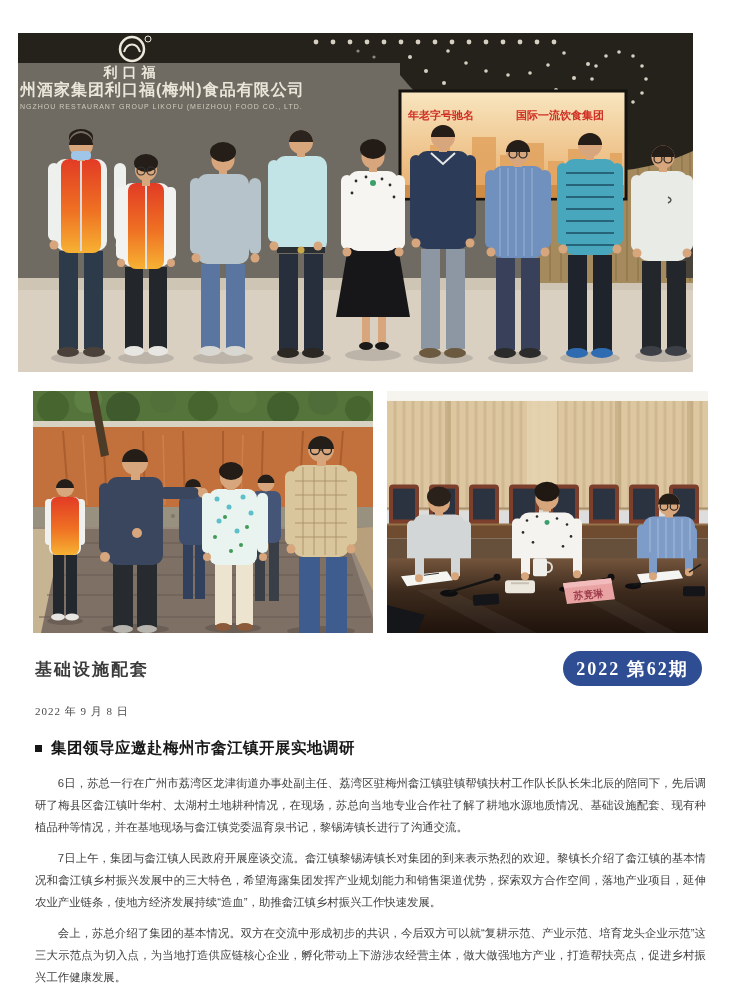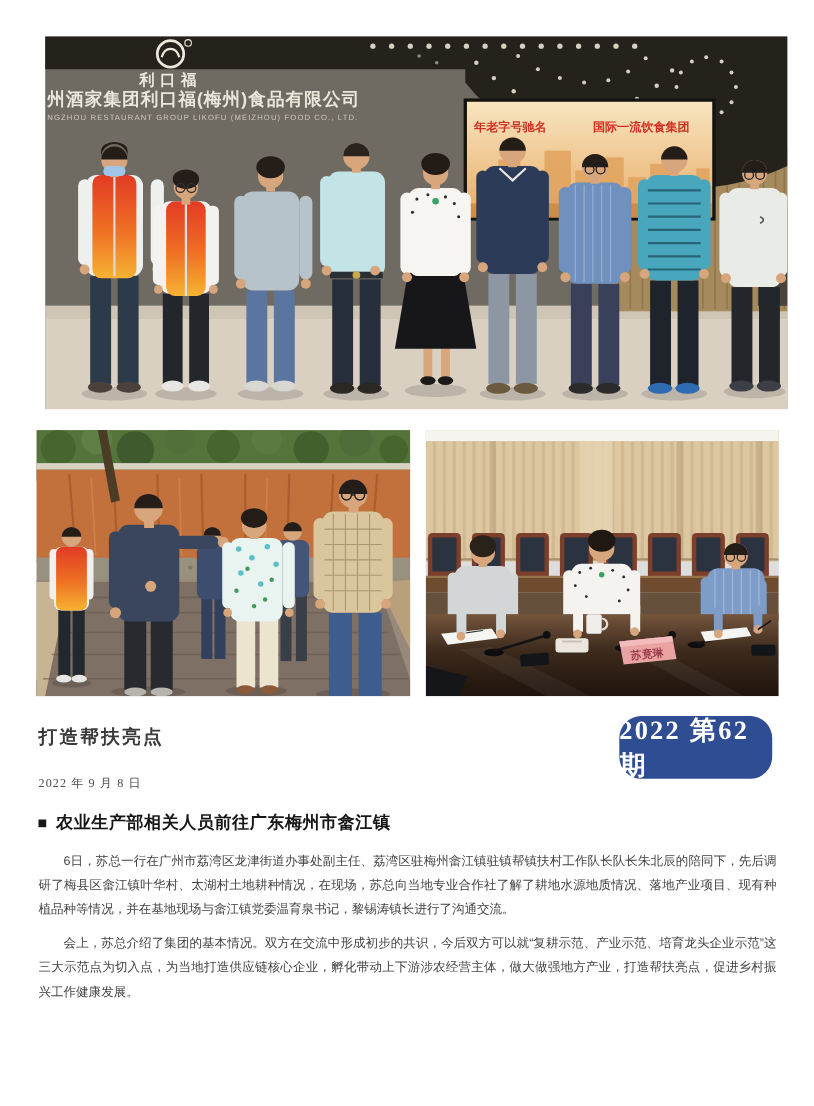--- a/index.html
+++ b/index.html
@@ -1,31 +1,31 @@
 <!DOCTYPE html>
 <html><head>
 <meta charset="utf-8">
 <style>
   html,body{margin:0;padding:0;background:#fff;}
   .page{position:relative;width:740px;height:1005px;background:#ffffff;overflow:hidden;
         font-family:"Liberation Sans","DejaVu Sans",sans-serif;}
   figure{margin:0;position:absolute;overflow:hidden;background:#ddd;}
-  .photo-top{left:41px;top:33px;width:675px;height:339px;}
+  .photo-top{left:18px;top:33px;width:675px;height:339px;}
   .photo-left{left:33px;top:391px;width:340px;height:242px;}
   .photo-right{left:387px;top:391px;width:321px;height:242px;}
   figure svg{display:block;width:100%;height:100%;}
   svg text{font-family:"Liberation Sans","DejaVu Sans",sans-serif;}
   .meta{position:absolute;left:35px;top:658px;}
   .dept{font-family:"Liberation Serif","DejaVu Serif",serif;font-size:17px;font-weight:700;
         color:#3a3a3a;letter-spacing:2px;}
   .date{font-family:"Liberation Serif","DejaVu Serif",serif;font-size:11px;color:#4b4b4b;
         margin-top:23px;letter-spacing:1px;}
-  .issue-badge{position:absolute;left:563px;top:651px;width:139px;height:57px;background:#2f4d92;
+  .issue-badge{position:absolute;left:563px;top:651px;width:139px;height:35px;background:#2f4d92;
         border-radius:20px;color:#ffffff;display:flex;align-items:center;justify-content:center;
-        font-family:"Liberation Serif","DejaVu Serif",serif;font-weight:700;font-size:24px;letter-spacing:2px;}
+        font-family:"Liberation Serif","DejaVu Serif",serif;font-weight:700;font-size:18px;letter-spacing:2px;}
   .article{position:absolute;left:35px;top:738px;width:671px;}
   .title{font-size:15.5px;font-weight:700;color:#161616;margin:0 0 13px;display:flex;
         align-items:center;letter-spacing:.5px;}
   .bullet{width:7px;height:7px;background:#161616;margin-right:9px;flex:none;}
   .article p{font-size:11.4px;line-height:22px;color:#424242;text-align:justify;
         text-indent:2em;margin:0 0 9px;}
 </style>
 </head>
 <body>
 
@@ -682,29 +682,30 @@
           <rect x="298" y="160" width="8" height="24" fill="#7e9cc8"></rect>
         <circle cx="266" cy="186" r="4" fill="#d8a67c"></circle>
           <circle cx="302" cy="182" r="4" fill="#d8a67c"></circle>
         <line x1="302" y1="182" x2="314" y2="174" stroke="#1a1a1a" stroke-width="1.5"></line>
         <rect x="296" y="196" width="22" height="10" rx="2" fill="#141519"></rect>
       </g>
     </svg>
   </figure>
 
   <div class="meta">
-    <div class="dept">打造帮扶亮点</div>
+    <div class="dept">基础设施配套</div>
     <div class="date">2022 年 9 月 8 日</div>
   </div>
 
   <div class="issue-badge">2022 第62期</div>
 
   <div class="article">
     <h1 class="title">
       <span class="bullet"></span>
-      <span>农业生产部相关人员前往广东梅州市畲江镇</span>
+      <span>集团领导应邀赴梅州市畲江镇开展实地调研</span>
     </h1>
-    <p>6日，苏总一行在广州市荔湾区龙津街道办事处副主任、荔湾区驻梅州畲江镇驻镇帮镇扶村工作队长队长朱北辰的陪同下，先后调研了梅县区畲江镇叶华村、太湖村土地耕种情况，在现场，苏总向当地专业合作社了解了耕地水源地质情况、落地产业项目、现有种植品种等情况，并在基地现场与畲江镇党委温育泉书记，黎锡涛镇长进行了沟通交流。</p>
+    <p>6日，苏总一行在广州市荔湾区龙津街道办事处副主任、荔湾区驻梅州畲江镇驻镇帮镇扶村工作队长队长朱北辰的陪同下，先后调研了梅县区畲江镇叶华村、太湖村土地耕种情况，在现场，苏总向当地专业合作社了解了耕地水源地质情况、基础设施配套、现有种植品种等情况，并在基地现场与畲江镇党委温育泉书记，黎锡涛镇长进行了沟通交流。</p>
+    <p>7日上午，集团与畲江镇人民政府开展座谈交流。畲江镇黎锡涛镇长对集团的到来表示热烈的欢迎。黎镇长介绍了畲江镇的基本情况和畲江镇乡村振兴发展中的三大特色，希望海露集团发挥产业规划能力和销售渠道优势，探索双方合作空间，落地产业项目，延伸农业产业链条，使地方经济发展持续“造血”，助推畲江镇乡村振兴工作快速发展。</p>
     <p>会上，苏总介绍了集团的基本情况。双方在交流中形成初步的共识，今后双方可以就“复耕示范、产业示范、培育龙头企业示范”这三大示范点为切入点，为当地打造供应链核心企业，孵化带动上下游涉农经营主体，做大做强地方产业，打造帮扶亮点，促进乡村振兴工作健康发展。</p>
 
   </div>
 
 </div>
 
 </body></html>

